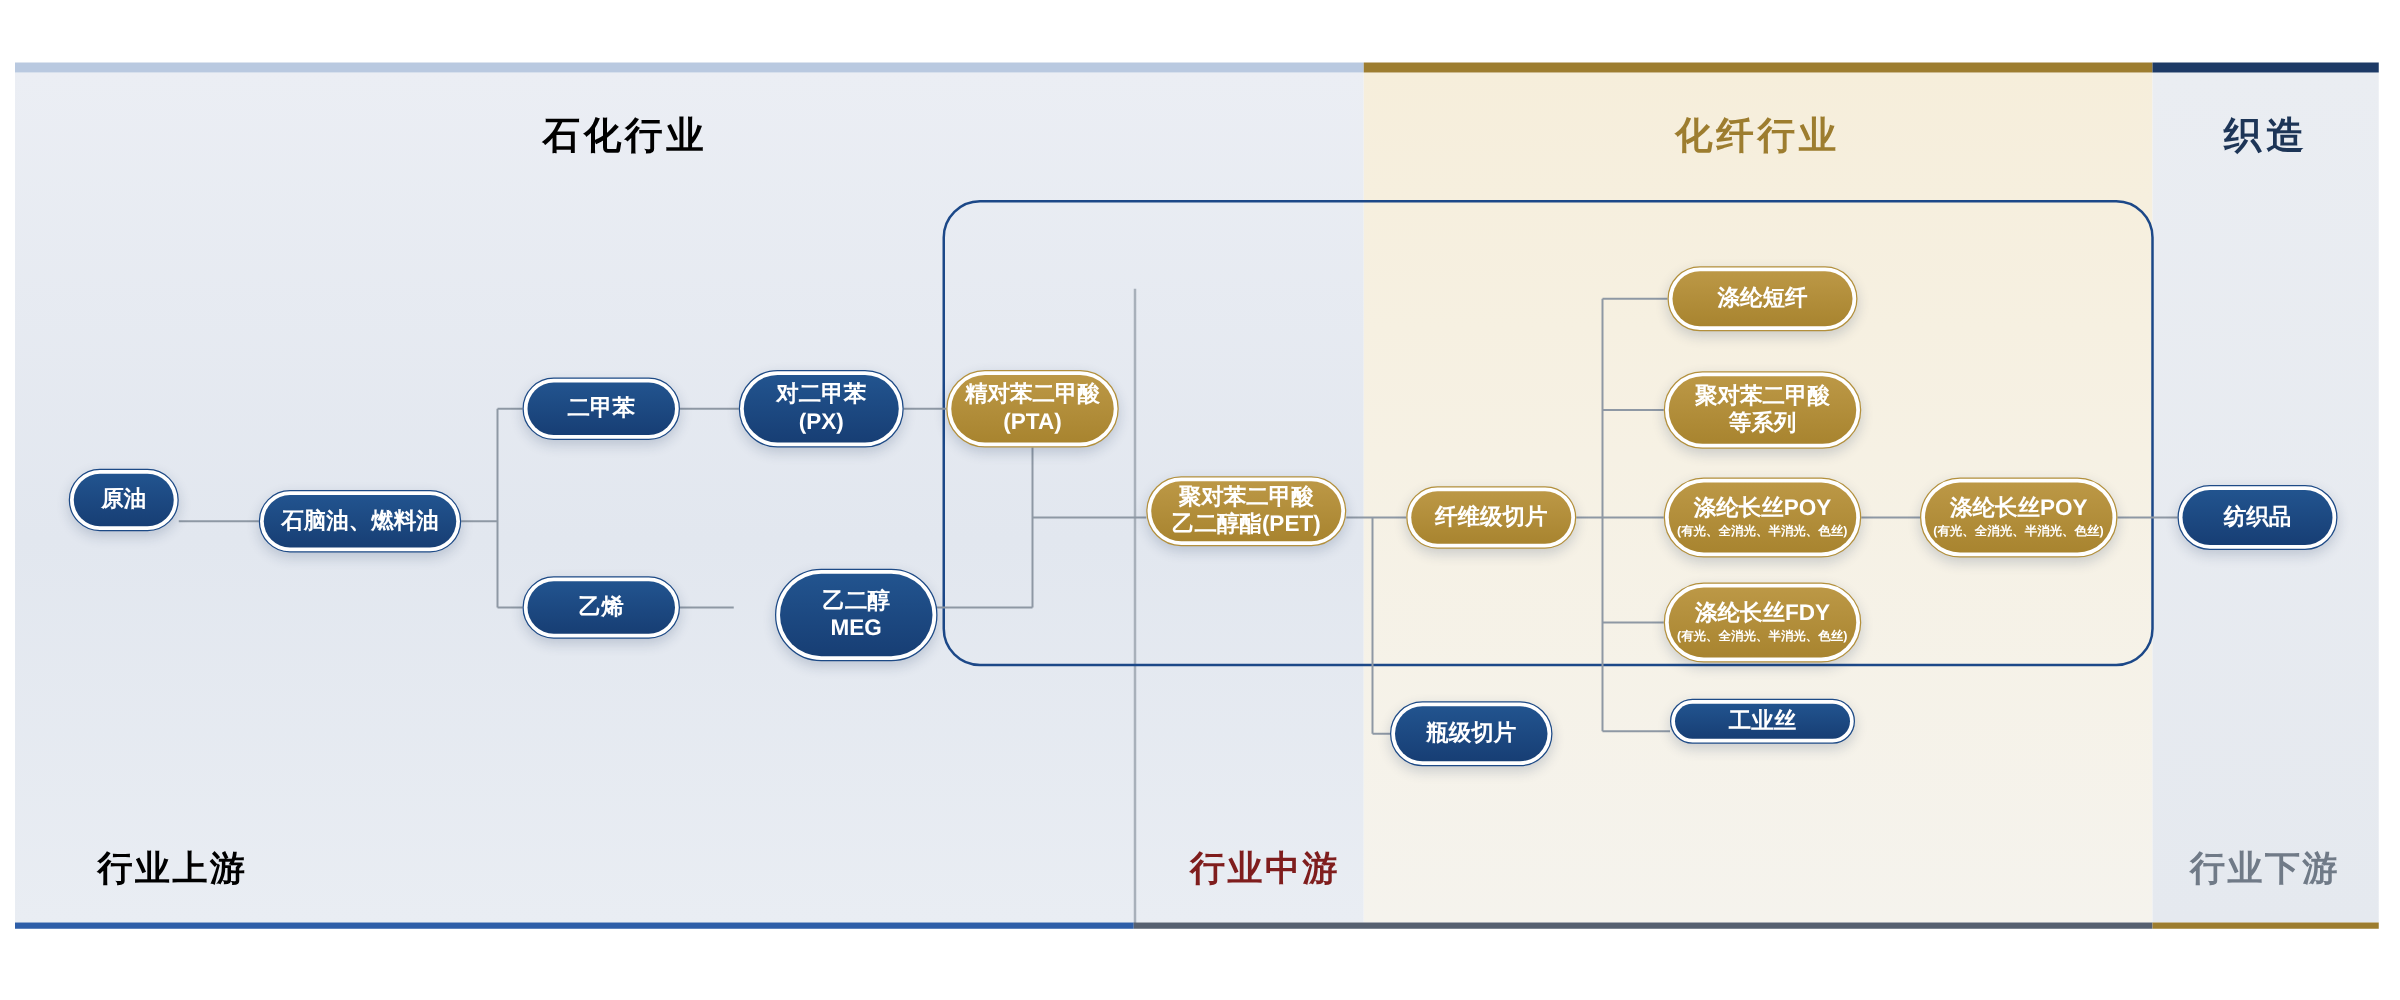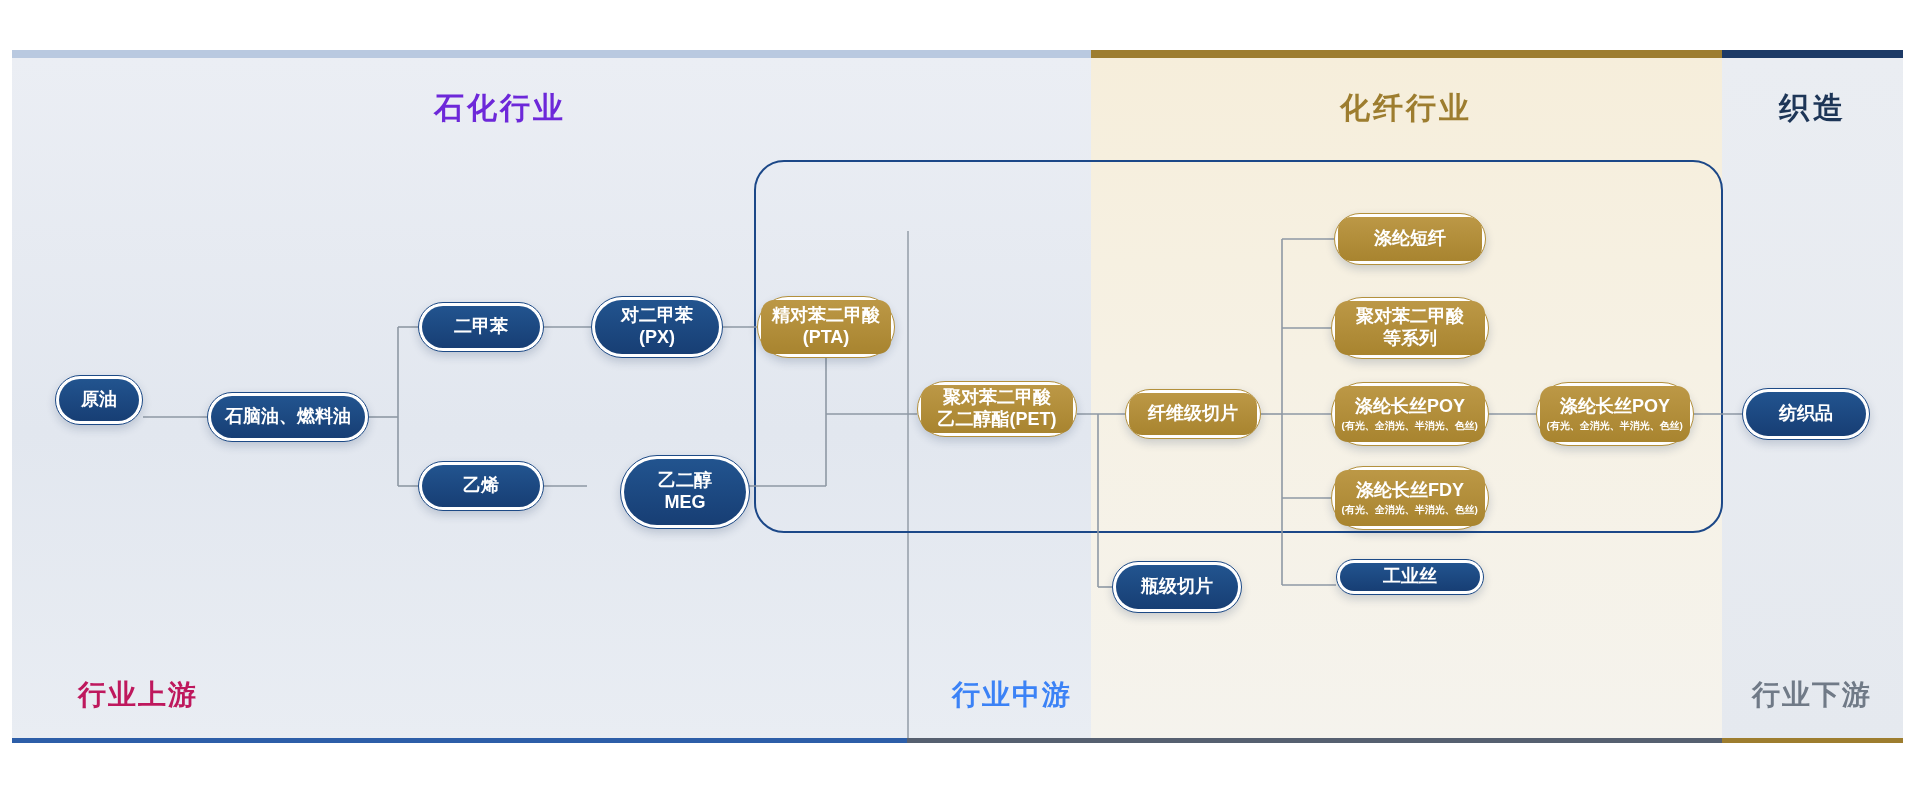--- a/index.html
+++ b/index.html
@@ -20,29 +20,29 @@
   .tbar-left  { left: 12px;   width: 1079px; background: #b9c9e0; }
   .tbar-mid   { left: 1091px; width: 631px;  background: #9d7d30; }
   .tbar-right { left: 1722px; width: 181px;  background: #1d3a66; }
   .bbar-left  { left: 12px;   width: 895px;  background: #2d5ea8; }
   .bbar-mid   { left: 907px;  width: 815px;  background: #566070; }
   .bbar-right { left: 1722px; width: 181px;  background: #9d7d2f; }
 
   
   .section-title { position: absolute; top: 88px; width: 300px; text-align: center;
                    font-size: 30px; font-weight: bold; letter-spacing: 3px; z-index: 3; }
-  .title-petro   { left: 350px;  color: #6d28d9; }
+  .title-petro   { left: 350px;  color: #000000; }
   .title-fiber   { left: 1256px; color: #9d7d2f; }
   .title-weave   { left: 1663px; color: #1d3557; letter-spacing: 4px; }
 
   
   .stage-label { position: absolute; top: 676px; font-size: 28px; font-weight: bold;
                  letter-spacing: 2px; z-index: 3; }
-  .label-up   { left: 78px;   color: #be185d; }
-  .label-mid  { left: 952px;  color: #3b82f6; }
+  .label-up   { left: 78px;   color: #000000; }
+  .label-mid  { left: 952px;  color: #7f1d1d; }
   .label-down { left: 1752px; color: #707a87; }
 
   
   .scope-box { position: absolute; left: 754px; top: 160px; width: 969px; height: 373px;
                border: 2.5px solid #1c4888; border-radius: 30px; z-index: 1; }
   .divider-v { position: absolute; left: 907px; top: 231px; width: 2px; height: 509px;
                background: #a8b0ba; z-index: 1; }
 
   
   svg.wires { position: absolute; left: 0; top: 0; z-index: 1; }
@@ -50,21 +50,21 @@
 
   
   .node { position: absolute; border-radius: 999px; background: #ffffff; padding: 3px;
           box-shadow: 0 4px 10px rgba(23,48,92,.20); z-index: 2; }
   .node-inner { width: 100%; height: 100%; border-radius: 999px; color: #ffffff;
                 display: flex; flex-direction: column; align-items: center;
                 justify-content: center; text-align: center; }
   .node.blue { border: 1.5px solid #1d4a86; }
   .node.blue .node-inner { background: linear-gradient(180deg,#22548f 0%,#173e74 100%); }
   .node.gold { border: 1.5px solid #b3903c; }
-  .node.gold .node-inner { background: linear-gradient(180deg,#bc9846 0%,#a8842f 100%); border-radius: 13px; }
+  .node.gold .node-inner { background: linear-gradient(180deg,#bc9846 0%,#a8842f 100%); }
   .nline { font-size: 18px; font-weight: bold; line-height: 1.22; white-space: nowrap; }
   .nsub  { font-size: 10.5px; font-weight: bold; line-height: 1.15; margin-top: 1px;
            white-space: nowrap; transform: scale(.95); }
 </style>
 </head>
 <body>
 
 <div class="stage">
 
   <div class="region region-left"></div>

